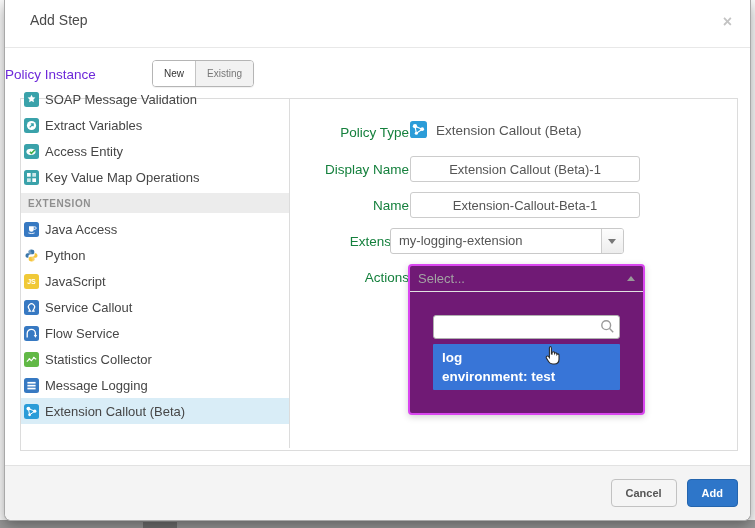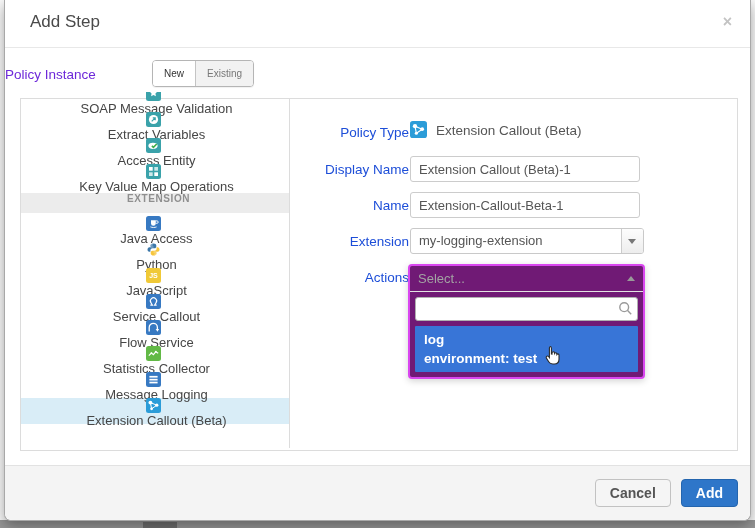--- a/index.html
+++ b/index.html
@@ -16,75 +16,75 @@
 
   
   .modal{
     position:absolute;left:4px;top:0;width:745px;height:520px;
     background:#fff;border:1px solid #a8a8a8;border-top:none;
     border-radius:0 0 7px 7px;
     box-shadow:0 5px 14px rgba(0,0,0,.35);
     z-index:2;
   }
   .modal-header{position:absolute;left:0;right:0;top:0;height:47px;border-bottom:1px solid #e8e8e8;}
-  .modal-title{position:absolute;left:25px;top:12px;margin:0;font-size:17px;font-weight:400;color:#4a4a4a;}
+  .modal-title{position:absolute;left:25px;top:12px;margin:0;font-size:14px;font-weight:400;color:#4a4a4a;}
   .close{position:absolute;right:18px;top:14px;font-size:16px;font-weight:700;color:#c3c3c3;cursor:pointer;line-height:16px;}
 
   
   .pi-label{position:absolute;left:0;top:67px;width:140px;text-align:left;font-size:13.5px;color:#6d28d9;}
   .toggle{position:absolute;left:147px;top:60px;display:inline-flex;border:1px solid #b5b5b5;border-radius:4px;overflow:hidden;background:#fff;box-shadow:0 1px 1px rgba(0,0,0,.06);}
   .tg{padding:4px 11px;font-size:10px;color:#777;background:#f2f2f2;cursor:pointer;line-height:17px;}
   .tg-active{background:#fff;color:#333;border-right:1px solid #c4c4c4;}
 
   
   .content-box{position:absolute;left:15px;top:98px;width:716px;height:351px;border:1px solid #dcdcdc;background:transparent;}
   .list-divider{position:absolute;left:284px;top:99px;width:1px;height:349px;background:#dcdcdc;}
 
   .policy-list{
     position:absolute;left:16px;top:92px;width:268px;height:357px;
     margin:0;padding:0;list-style:none;overflow:hidden;
   }
-  .policy-list li{height:26px;display:flex;align-items:center;padding-left:3px;font-size:13px;color:#464646;cursor:pointer;background:#fff0;flex-direction:column;}
+  .policy-list li{height:26px;display:flex;align-items:center;padding-left:3px;font-size:13px;color:#464646;cursor:pointer;background:#fff0;}
   .policy-list li:first-child{margin-top:-6px;}
   .policy-list li .icn{width:15px;height:15px;margin-right:6px;flex:0 0 15px;display:inline-flex;}
   .policy-list li.selected{background:#d9edf7;}
   .policy-list li.sect{height:20px;margin:3px 0;background:#ececec;font-size:10px;font-weight:700;letter-spacing:.6px;color:#8f8f8f;padding-left:7px;cursor:default;}
 
   
-  .flabel{position:absolute;left:264px;width:140px;text-align:right;font-size:13.5px;color:#1d4ed8;line-height:17px;}
+  .flabel{position:absolute;left:264px;width:140px;text-align:right;font-size:13.5px;color:#15803d;line-height:17px;}
   .ptype-icon{position:absolute;left:405px;top:121px;width:17px;height:17px;}
   .ptype-value{position:absolute;left:431px;top:123px;font-size:13.5px;color:#555;}
   .tinput{
     position:absolute;left:405px;width:212px;height:24px;
     border:1px solid #ccc;border-radius:3px;padding:0 8px;
-    font-family:"Liberation Sans",sans-serif;font-size:13px;color:#555;background:#fff;outline:none;
-  }
-  .sel{position:absolute;left:405px;top:228px;width:232px;height:24px;border:1px solid #c9c9c9;border-radius:3px;background:#fff;cursor:pointer;}
+    font-family:"Liberation Sans",sans-serif;font-size:13px;color:#555;background:#fff;outline:none;text-align:center;
+  }
+  .sel{position:absolute;left:385px;top:228px;width:232px;height:24px;border:1px solid #c9c9c9;border-radius:3px;background:#fff;cursor:pointer;}
   .sel-text{position:absolute;left:8px;top:4px;font-size:13px;color:#555;}
   .sel-arrow-box{position:absolute;right:0;top:0;bottom:0;width:21px;border-left:1px solid #ccc;background:linear-gradient(#fdfdfd,#ededed);border-radius:0 2px 2px 0;}
   .caret-down{position:absolute;left:6px;top:10px;width:0;height:0;border-left:4px solid transparent;border-right:4px solid transparent;border-top:5px solid #777;}
 
   
   .dd-wrap{position:absolute;left:403px;top:264px;width:233px;border:2px solid #d946ef;border-radius:4px;background:#701a75;box-shadow:0 2px 7px rgba(0,0,0,.18);}
   .dd-control{position:relative;height:25px;cursor:pointer;}
   .dd-placeholder{position:absolute;left:8px;top:5px;font-size:13px;color:#a3a3a3;}
   .caret-up{position:absolute;right:8px;top:10px;width:0;height:0;border-left:4px solid transparent;border-right:4px solid transparent;border-bottom:5px solid #999;}
-  .dd-panel{border-top:1px solid #e2e2e2;padding:5px;}
+  .dd-panel{border-top:1px solid #e2e2e2;padding:23px;}
   .dd-search{position:relative;height:24px;}
   .dd-search input{
     width:100%;height:24px;box-sizing:border-box;border:1px solid #b0b0b0;border-radius:3px;
     padding:0 24px 0 6px;font-family:"Liberation Sans",sans-serif;font-size:13px;color:#555;outline:none;
   }
   .mag{position:absolute;right:5px;top:4px;}
   .dd-option{margin-top:5px;background:#3875d7;color:#fff;font-weight:700;font-size:13.5px;line-height:19px;padding:4px 9px;cursor:pointer;border-radius:1px;}
 
   
   .modal-footer{position:absolute;left:0;right:0;bottom:0;height:54px;background:#f4f4f4;border-top:1px solid #e2e2e2;border-radius:0 0 7px 7px;}
   .btns{position:absolute;right:12px;top:13px;display:flex;gap:10px;}
-  .btn{font-family:"Liberation Sans",sans-serif;font-size:14px;font-weight:600;border-radius:4px;padding:5px 14px;cursor:pointer;line-height:16px;}
+  .btn{font-family:"Liberation Sans",sans-serif;font-size:11px;font-weight:600;border-radius:4px;padding:5px 14px;cursor:pointer;line-height:16px;}
   .btn-cancel{background:#f5f5f5;border:1px solid #c2c2c2;color:#555;}
   .btn-add{background:#2e76c9;border:1px solid #2465ae;color:#ffffff;}
 
   .cursor{position:absolute;left:536px;top:344px;z-index:9;pointer-events:none;}
 </style>
 </head>
 <body>
 
 <div class="page-strip"></div>
 <div class="page-strip-dark"></div>

